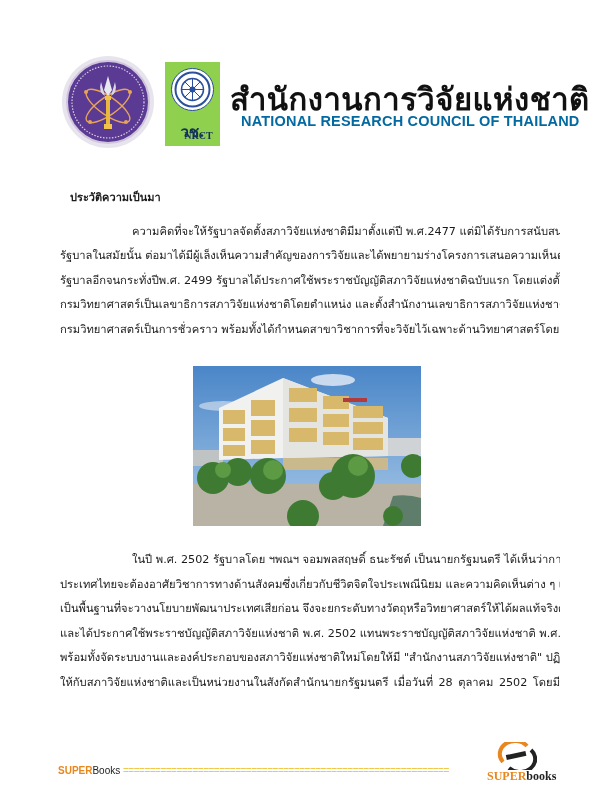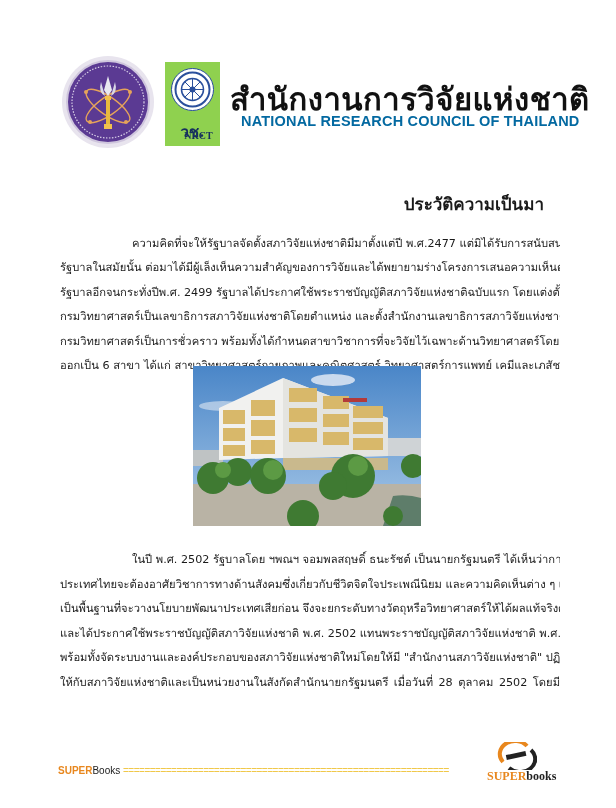--- a/index.html
+++ b/index.html
@@ -7,21 +7,21 @@
   .header { position: absolute; left: 62px; top: 56px; width: 500px; height: 90px; }
   .seal { position: absolute; left: 0; top: 0; width: 92px; height: 92px; border-radius: 50%; background: #e8e4ee; display:flex; align-items:center; justify-content:center; }
   .seal-inner { width: 80px; height: 80px; border-radius: 50%; background: #5b3a93; position: relative; overflow: hidden; border: 2px solid #cfc6dd; }
   .nrct-box { position: absolute; left: 103px; top: 6px; width: 55px; height: 84px; background: #8fd14f; }
   .nrct-wheel { position: absolute; left: 6px; top: 6px; width: 43px; height: 43px; border-radius: 50%; background: #ffffff; border: 1px solid #2a4f9c; box-sizing: border-box; }
   .nrct-th { position: absolute; left: 0; top: 50px; width: 55px; text-align: center; font-weight: bold; font-size: 15px; color: #16305e; font-family: "DejaVu Serif", serif; line-height: 16px; margin-top: 12px; }
   .nrct-en { position: absolute; left: 0; top: 68px; width: 55px; text-align: center; font-size: 10px; font-weight: bold; color: #16305e; font-family: "Liberation Serif", serif; padding-left: 6px; }
   .org-th { position: absolute; left: 168px; top: 18px; font-size: 31px; font-weight: bold; color: #111; letter-spacing: 0.5px; white-space: nowrap; }
   .org-en { position: absolute; left: 179px; top: 57px; font-size: 14.5px; font-weight: bold; color: #0369a1; font-family: "Liberation Sans", sans-serif; white-space: nowrap; letter-spacing: 0.2px; }
   .content { position: absolute; left: 60px; top: 176px; width: 500px; font-size: 11.2px; line-height: 24.4px; }
-  .heading { font-weight: bold; font-size: 17px; margin: 16px; height: 24px; text-align: right; }
+  .heading { font-weight: bold; font-size: 11px; margin: 10px; height: 24px; }
   .para { margin: 0; text-align: justify; }
   .line { display:block; white-space: nowrap; overflow: hidden; text-align: justify; text-align-last: justify; }
   .line.first { padding-left: 72px; }
   .line.last { text-align-last: left; }
   .photo { position: absolute; left: 193px; top: 366px; width: 228px; height: 160px; overflow: hidden; }
   .para2 { position: absolute; left: 60px; top: 548px; width: 500px; font-size: 11.2px; line-height: 24.6px; }
   .footer { position: absolute; left: 58px; top: 765px; width: 440px; font-size: 10px; font-family: "Liberation Sans", sans-serif; white-space: nowrap; overflow: hidden; }
   .footer .super { color: #e8871e; font-weight: bold; }
   .footer .books { color: #222; }
   .footer .rule { color: #f0c84a; letter-spacing: -0.5px; }
@@ -77,21 +77,20 @@
 </div>
 
 <div class="content">
   <div class="heading">ประวัติความเป็นมา</div>
   <div class="para">
     <span class="line first">ความคิดที่จะให้รัฐบาลจัดตั้งสภาวิจัยแห่งชาติมีมาตั้งแต่ปี พ.ศ.2477 แต่มิได้รับการสนับสนุนจาก</span>
     <span class="line">รัฐบาลในสมัยนั้น ต่อมาได้มีผู้เล็งเห็นความสำคัญของการวิจัยและได้พยายามร่างโครงการเสนอความเห็นต่อ</span>
     <span class="line">รัฐบาลอีกจนกระทั่งปีพ.ศ. 2499 รัฐบาลได้ประกาศใช้พระราชบัญญัติสภาวิจัยแห่งชาติฉบับแรก โดยแต่งตั้งอธิบดี</span>
     <span class="line">กรมวิทยาศาสตร์เป็นเลขาธิการสภาวิจัยแห่งชาติโดยตำแหน่ง และตั้งสำนักงานเลขาธิการสภาวิจัยแห่งชาติขึ้นที่</span>
     <span class="line">กรมวิทยาศาสตร์เป็นการชั่วคราว พร้อมทั้งได้กำหนดสาขาวิชาการที่จะวิจัยไว้เฉพาะด้านวิทยาศาสตร์โดยแบ่ง</span>
-    <span class="line">ออกเป็น 6 สาขา ได้แก่ สาขาวิทยาศาสตร์กายภาพและคณิตศาสตร์ วิทยาศาสตร์การแพทย์ เคมีและเภสัช</span>
   </div>
 </div>
 
 <div class="photo" title="อาคารสำนักงานการวิจัยแห่งชาติ">
   <svg width="228" height="160" viewBox="0 0 228 160">
     <defs>
       <linearGradient id="sky" x1="0" y1="0" x2="0" y2="1">
         <stop offset="0" stop-color="#4a86c8"></stop>
         <stop offset="1" stop-color="#a9c9e8"></stop>
       </linearGradient>

